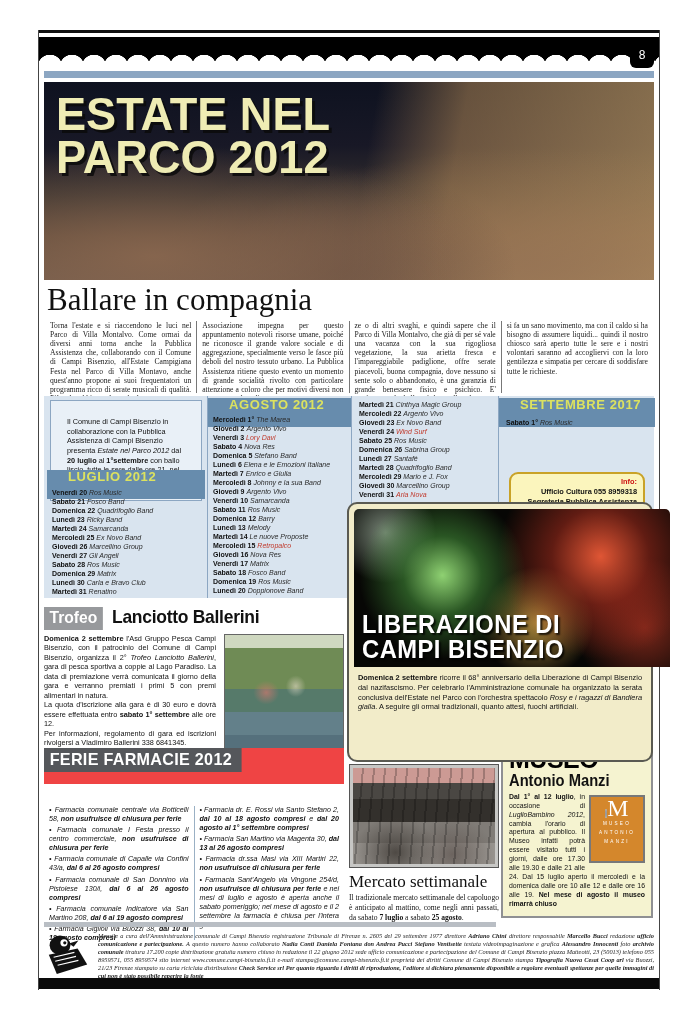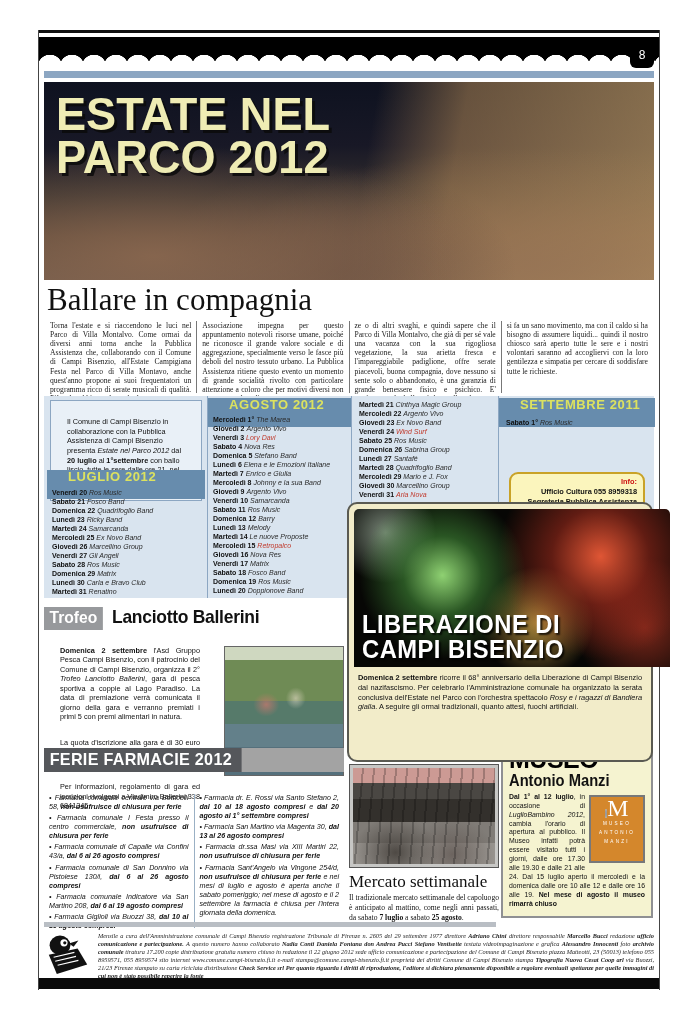--- a/index.html
+++ b/index.html
@@ -79,29 +79,29 @@
   .libcap{padding:6px 4px 0 4px;font-size:7.4px;line-height:1.32;text-align:justify;color:#111;}
 
   
   .trofeo{position:absolute;top:576px;left:5px;width:300px;height:140px;}
   .tro-head{height:24px;margin-bottom:4px;}
   .tro-badge{display:inline-block;background:#97999c;color:#fff;font-weight:bold;font-size:17px;
     padding:1px 6px 2px 6px;transform:scaleX(.92);transform-origin:left;}
   .tro-title{display:inline-block;color:#111;font-weight:bold;font-size:19px;letter-spacing:-.3px;transform:scaleX(.92);transform-origin:left;}
   .tro-body{position:relative;}
   .tro-text{width:172px;font-size:7.3px;line-height:1.3;text-align:justify;color:#111;}
-  .tro-text p{margin:16px;}
+  .tro-text p{margin:0;}
   .tro-photo{position:absolute;right:0;top:0;width:118px;height:128px;border:1px solid #666;background:
     radial-gradient(ellipse at 35% 45%,rgba(205,120,110,.7) 0,transparent 12%),
     radial-gradient(ellipse at 60% 40%,rgba(230,220,200,.6) 0,transparent 10%),
     linear-gradient(180deg,#cfd8c0 0 10%,#6f8b55 10% 42%,#567a6a 42% 60%,#63808a 60% 78%,#55707c 78% 100%);}
 
   
   .ferie{position:absolute;top:718px;left:5px;width:300px;}
-  .ferie-head{height:24px;background:#a3a3a3;}
+  .ferie-head{height:36px;background:#ef4444;}
   .ferie-head .dark{display:inline-block;height:24px;background:#55575b;color:#fff;font-weight:bold;
     font-size:17px;line-height:24px;padding:0 10px 0 6px;letter-spacing:.3px;transform:scaleX(.95);transform-origin:left;}
   .ferie-cols{display:flex;margin-top:22px;height:134px;font-style:italic;}
   .ferie-col{flex:1;padding:0 5px;font-size:7.1px;line-height:1.28;text-align:justify;color:#111;}
   .ferie-col + .ferie-col{border-left:1px solid #9ab0c4;}
   .ferie-col p{margin:0 0 2px 0;}
 
   
   .mercato{position:absolute;top:734px;left:310px;width:150px;}
   .mer-photo-wrap{border:1px solid #555;background:#c7c7c5;padding:3px;}
@@ -218,21 +218,21 @@
             <div class="ev"><span class="evd">Sabato 25 </span><span class="evn">Ros Music</span></div>
             <div class="ev"><span class="evd">Domenica 26 </span><span class="evn">Sabrina Group</span></div>
             <div class="ev"><span class="evd">Lunedì 27 </span><span class="evn">Santafé</span></div>
             <div class="ev"><span class="evd">Martedì 28 </span><span class="evn">Quadrifoglio Band</span></div>
             <div class="ev"><span class="evd">Mercoledì 29 </span><span class="evn">Mario e J. Fox</span></div>
             <div class="ev"><span class="evd">Giovedì 30 </span><span class="evn">Marcellino Group</span></div>
             <div class="ev"><span class="evd">Venerdì 31 </span><span class="evn red">Aria Nova</span></div>
           </div>
       </div>
       <div class="evcol c4">
-        <div class="monthbar m-sep">SETTEMBRE 2011</div>
+        <div class="monthbar m-sep">SETTEMBRE 2017</div>
         <div class="evlist l-sep">
             <div class="ev"><span class="evd">Sabato 1° </span><span class="evn">Ros Music</span></div>
           </div>
         <div class="infobox">
           <div class="it">Info:</div>
           <div class="il">Ufficio Cultura 055 8959318</div>
           <div class="il">Segreteria Pubblica Assistenza</div>
           <div class="il">055 8949926</div>
         </div>
       </div>

